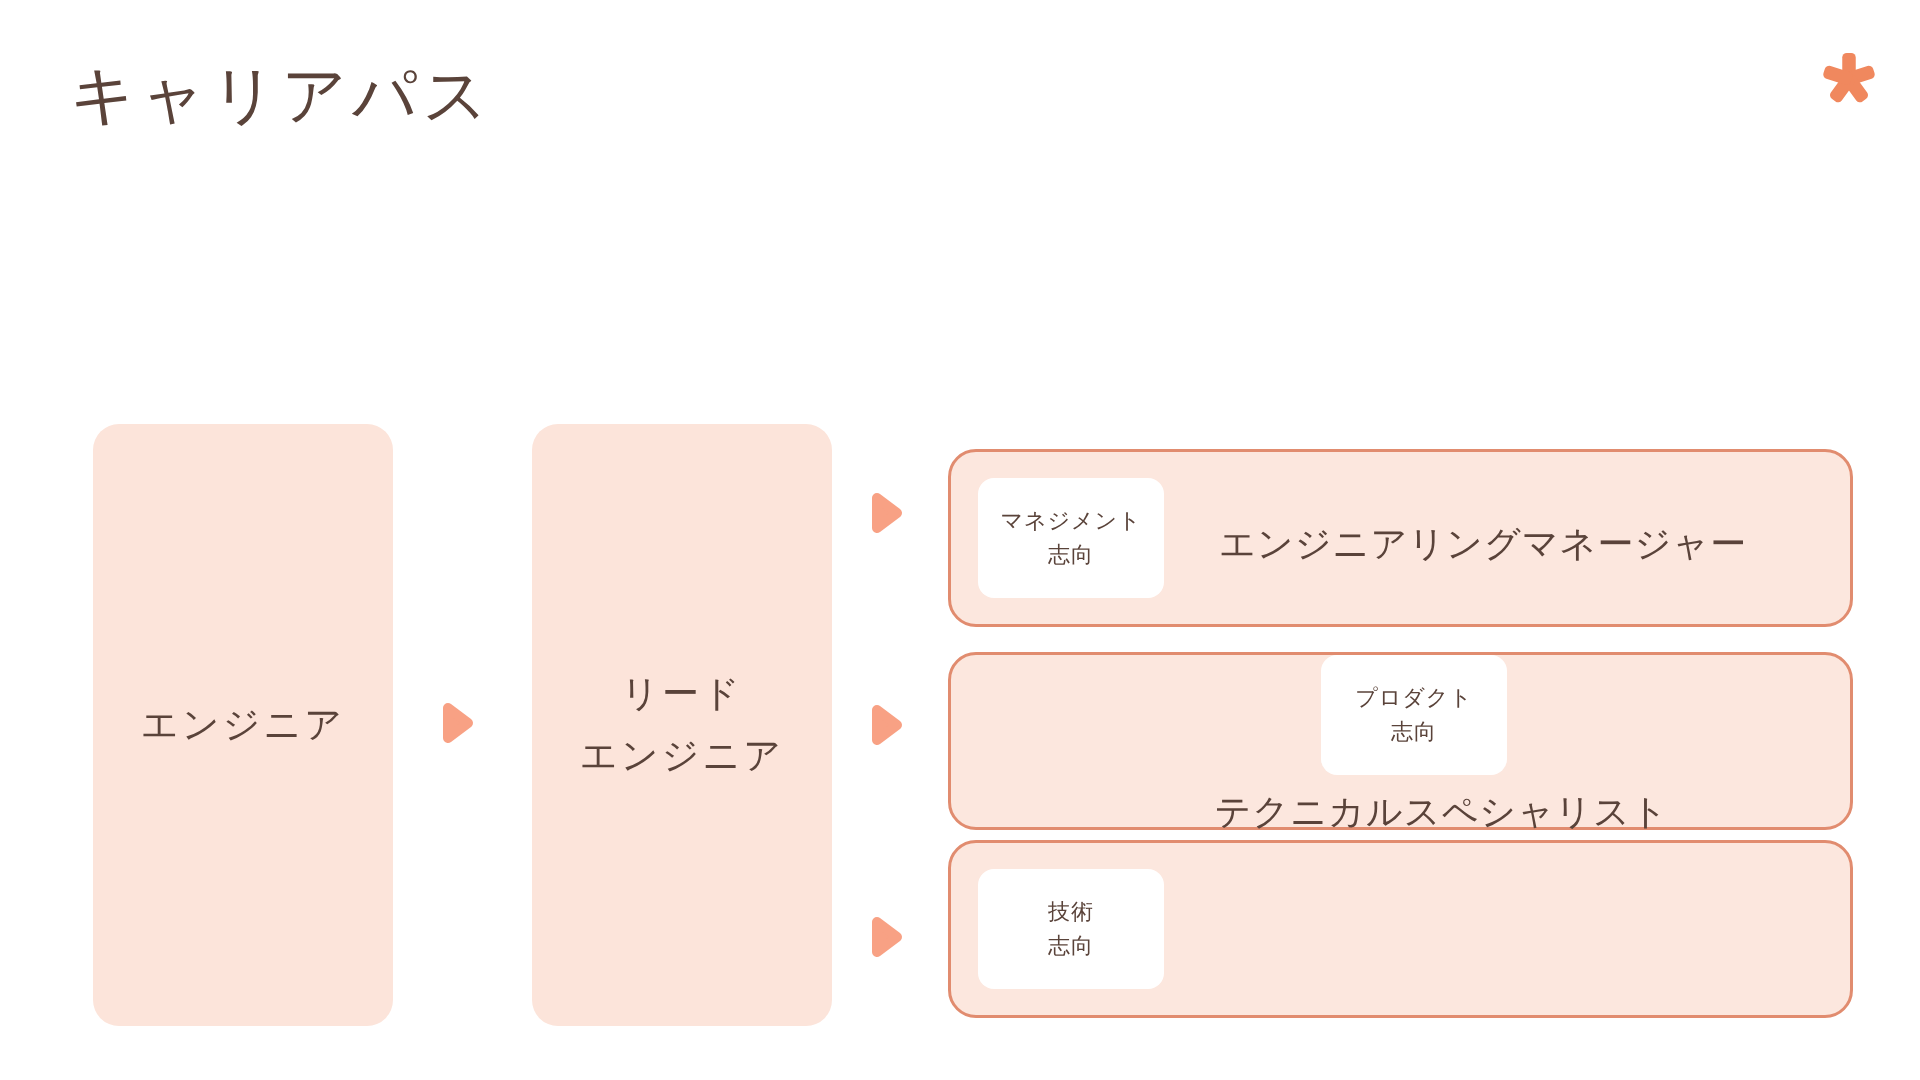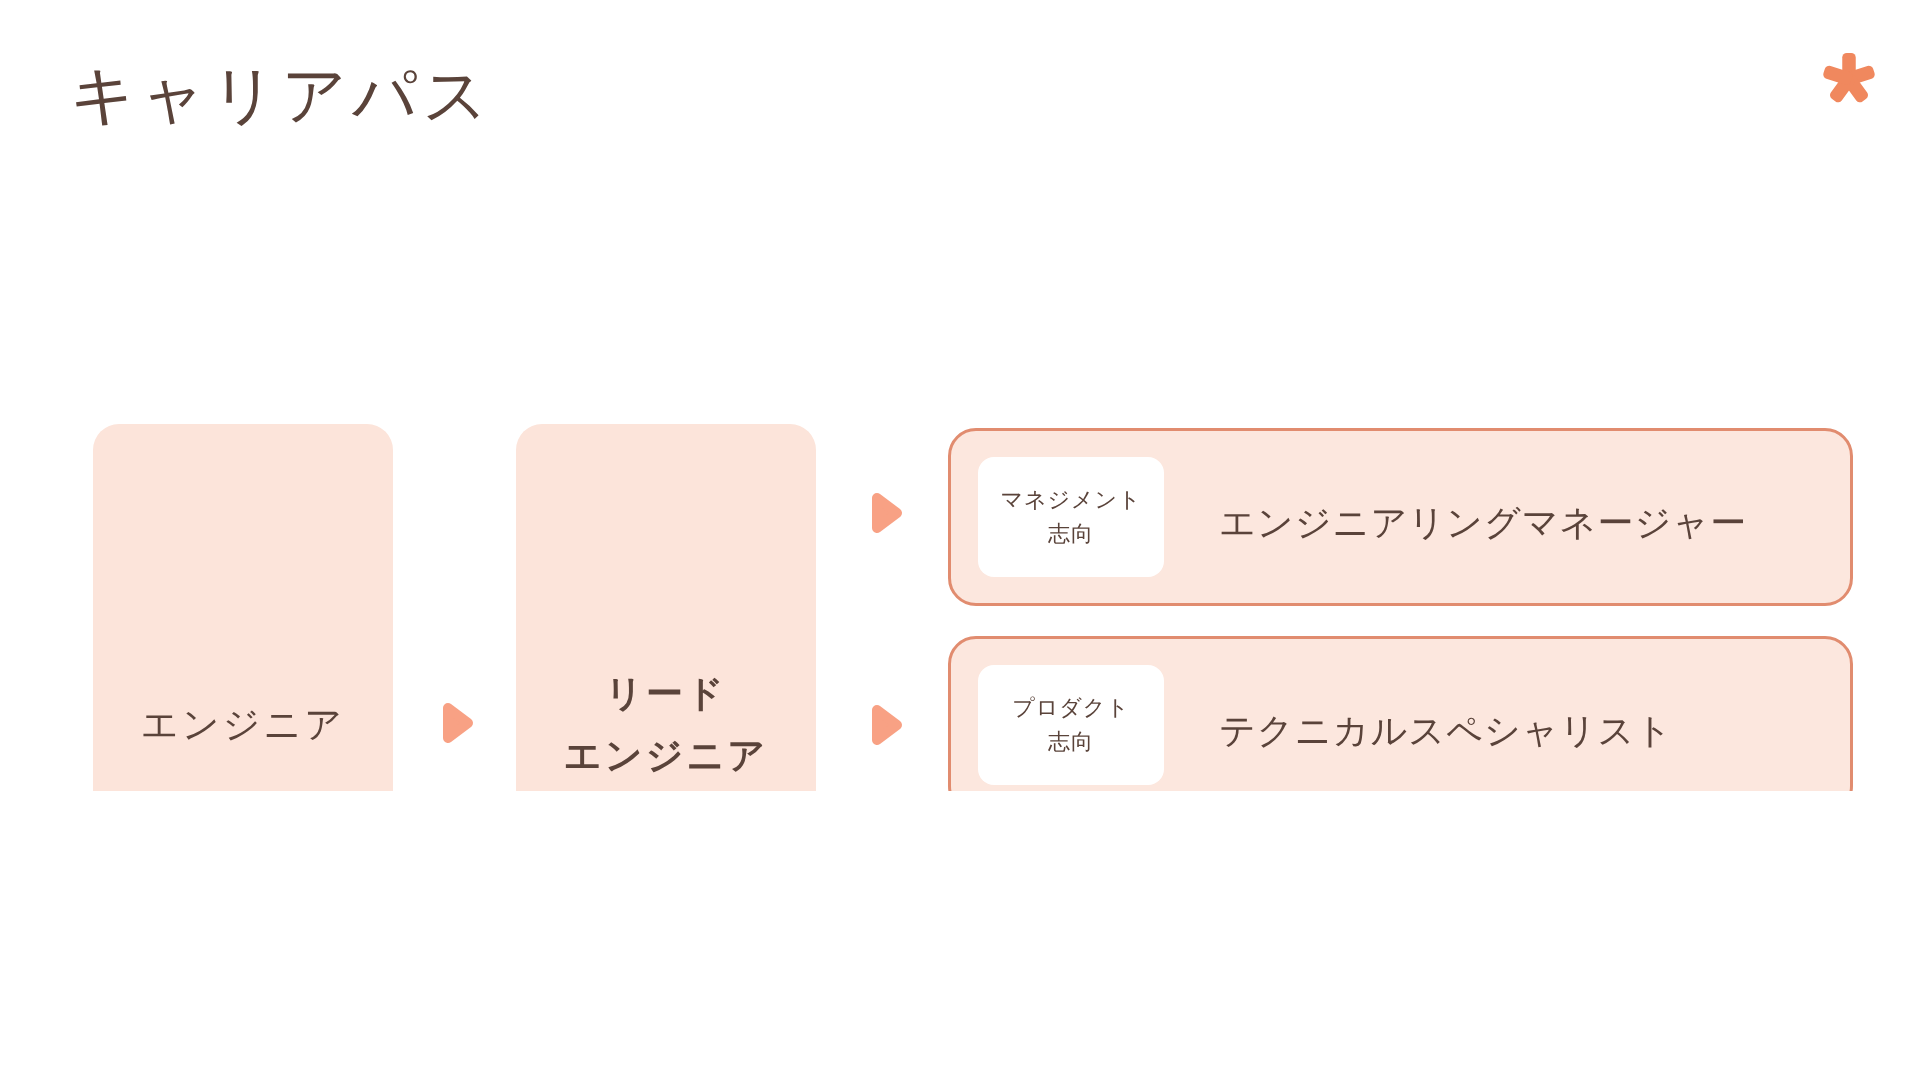--- a/index.html
+++ b/index.html
@@ -1,21 +1,21 @@
 <!DOCTYPE html>
 <html lang="ja"><head>
 <meta charset="utf-8">
 <style>
   html, body { margin: 0; padding: 0; }
   body { background: #ffffff; }
 
   .slide {
     position: relative;
     width: 1920px;
-    height: 791px;
+    height: 1080px;
     background: #ffffff;
     overflow: hidden;
     font-family: "Liberation Sans", "DejaVu Sans", sans-serif;
     color: #5A433A;
   }
 
   .page-title {
     position: absolute;
     left: 70px;
     top: 52px;
@@ -55,21 +55,21 @@
     display: flex;
     flex-direction: column;
     align-items: center;
     justify-content: center;
     font-size: 37px;
     letter-spacing: 3px;
     color: #5A433A;
     text-align: center;
   }
   .stage-1 { left: 93px; }
-  .stage-2 { left: 516px; font-weight: bold; }
+  .stage-2 { left: 532px; }
   .stage-2 .stage-line { line-height: 62px; }
 
   .flow-arrow {
     position: absolute;
     width: 36px;
     height: 46px;
   }
   .arrow-main { left: 440px; top: 700px; }
   .arrow-a { left: 869px; top: 490px; }
   .arrow-b { left: 869px; top: 702px; }
@@ -81,22 +81,22 @@
     width: 905px;
     height: 178px;
     box-sizing: border-box;
     background: #FCE7DE;
     border: 3px solid #E18C6F;
     border-radius: 28px;
     display: flex;
     align-items: center;
     padding-left: 27px;
   }
-  .branch-a { top: 428px; }
-  .branch-b { top: 636px; }
+  .branch-a { top: 449px; }
+  .branch-b { top: 652px; flex-direction: column; }
   .branch-c { top: 840px; }
 
   .badge {
     width: 186px;
     height: 120px;
     background: #ffffff;
     border-radius: 16px;
     display: flex;
     flex-direction: column;
     align-items: center;

